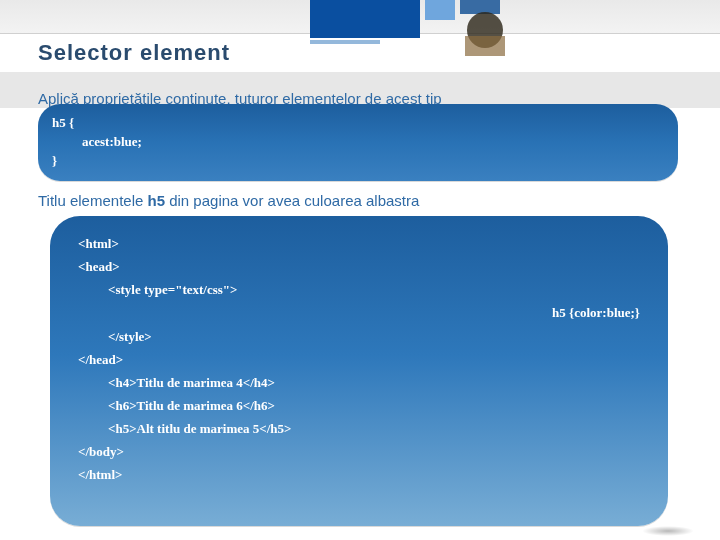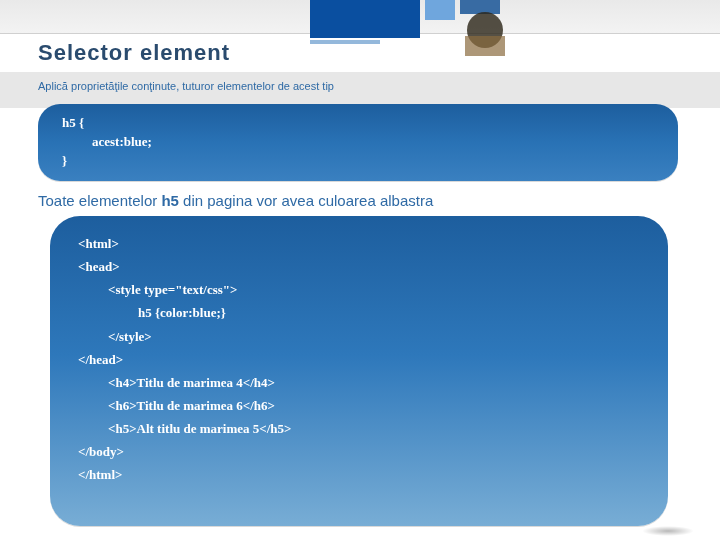--- a/index.html
+++ b/index.html
@@ -37,33 +37,33 @@
   }
   .gray-strip {
     position: absolute;
     top: 72px;
     left: 0; right: 0;
     height: 36px;
     background: #e7e7e7;
   }
   .subtitle-1 {
     position: absolute;
-    top: 80px;
+    top: 90px;
     left: 38px;
-    font-size: 11px;
+    font-size: 15px;
     color: #2f6aa5;
   }
   .code-block-1 {
     position: absolute;
     top: 104px;
     left: 38px;
     width: 640px;
     background: linear-gradient(to bottom, #1d5e9e 0%, #2972b5 50%, #3a80c0 100%);
     border-radius: 22px;
-    padding: 10px 24px 10px 24px;
+    padding: 10px 24px 10px 14px;
     color: #fff;
     font-family: "Times New Roman", serif;
     font-size: 13px;
     font-weight: bold;
     line-height: 1.45;
     box-shadow: 0 1px 0 rgba(0,0,0,0.15);
   }
   .code-block-1 .indent { padding-left: 30px; display: block; }
   .subtitle-2 {
     position: absolute;
@@ -84,21 +84,21 @@
     padding: 16px 28px;
     color: #fff;
     font-family: "Times New Roman", serif;
     font-size: 13px;
     font-weight: bold;
     line-height: 1.78;
     box-shadow: 0 1px 0 rgba(0,0,0,0.15);
   }
   .code-block-2 .l0 { display: block; }
   .code-block-2 .l1 { display: block; padding-left: 30px; }
-  .code-block-2 .l2 { display: block; padding-left: 60px; }
+  .code-block-2 .l2 { display: block; padding-left: 60px; text-align: right; }
   .shadow-dot {
     position: absolute;
     right: 26px;
     bottom: 4px;
     width: 52px;
     height: 10px;
     background: radial-gradient(ellipse at center, rgba(0,0,0,0.28) 0%, rgba(0,0,0,0) 70%);
   }
 </style>
 </head>
@@ -121,21 +121,21 @@
 
 <div class="subtitle-1">Aplică proprietăţile conţinute, tuturor elementelor de acest tip</div>
 
 <div class="code-block-1">
   <span>h5 {</span>
   <span class="indent">acest:blue;</span>
   <span>}</span>
 </div>
 
 <div class="subtitle-2">
-  <span>Toate elementelor </span><span class="bold-part">h5</span><span> din pagina vor avea culoarea albastra</span>
+  <span>Titlu elementele </span><span class="bold-part">h5</span><span> din pagina vor avea culoarea albastra</span>
 </div>
 
 <div class="code-block-2">
   <span class="l0">&lt;html&gt;</span>
   <span class="l0">&lt;head&gt;</span>
   <span class="l1">&lt;style type="text/css"&gt;</span>
   <span class="l2">h5 {color:blue;}</span>
   <span class="l1">&lt;/style&gt;</span>
   <span class="l0">&lt;/head&gt;</span>
   <span class="l1">&lt;h4&gt;Titlu de marimea 4&lt;/h4&gt;</span>

